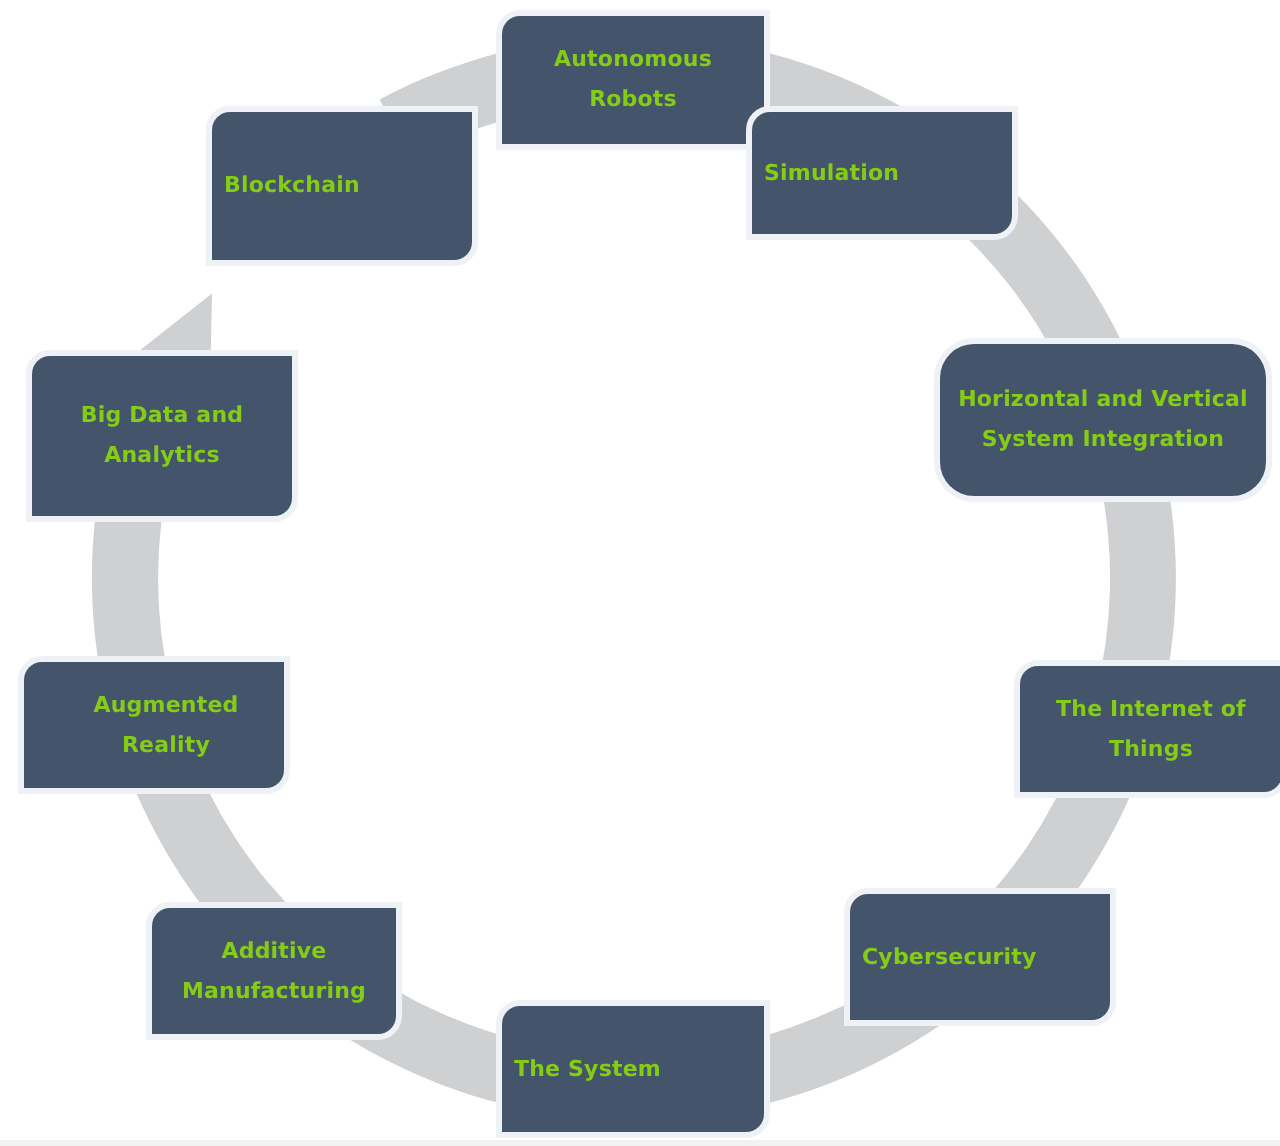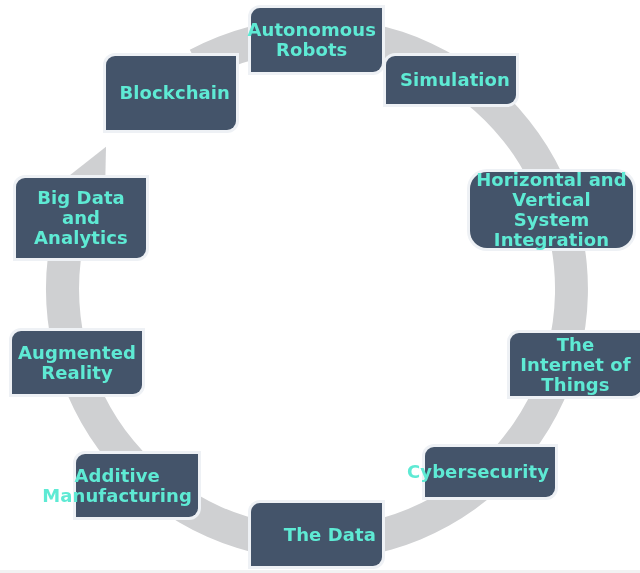--- a/index.html
+++ b/index.html
@@ -2,61 +2,61 @@
 <html><head>
   <meta charset="utf-8">
   <style>
     html, body { margin: 0; padding: 0; background: #ffffff; }
     body { width: 640px; height: 573px; position: relative; overflow: hidden; font-family: "DejaVu Sans", sans-serif; }
     #ring { position: absolute; left: 0; top: 0; width: 640px; height: 573px; }
     .node {
       position: absolute;
       box-sizing: border-box;
       background: #44546a;
-      color: #5eead4;
+      color: #84cc16;
       font-weight: bold;
-      font-size: 18px;
+      font-size: 11px;
       line-height: 20px;
       text-align: center;
       display: flex;
       align-items: center;
-      justify-content: flex-end;
+      justify-content: flex-start;
       border-radius: 9px 0 9px 0;
       box-shadow: 0 0 0 3px #eef1f5;
       padding: 0 6px;
       letter-spacing: 0.1px;
     }
     .node span { display: block; }
     .bottom-strip { position: absolute; left: 0; top: 570px; width: 640px; height: 3px; background: #f2f2f2; }
   </style>
 </head>
 <body>
 
 <svg id="ring" viewBox="0 0 640 573">
   <path id="ring-band" fill="#cfd0d2" d="M 189.8 49.7 A 271 271 0 1 1 62.3 196.3 L 93.4 207.6 A 238 238 0 1 0 205.3 78.9 Z"></path>
   <polygon id="ring-arrowhead" fill="#cfd0d2" points="49.2,191.5 106.0,146.7 104.6,211.7"></polygon>
 </svg>
 
 <div class="node" style="left:251px; top:8px; width:131px; height:64px;">
   <span>Autonomous Robots</span>
 </div>
-<div class="node" style="left:386px; top:56px; width:130px; height:48px;">
+<div class="node" style="left:376px; top:56px; width:130px; height:61px;">
   <span>Simulation</span>
 </div>
 <div class="node" style="left:470px; top:172px; width:163px; height:76px;border-radius:17px;">
   <span>Horizontal and Vertical System Integration</span>
 </div>
 <div class="node" style="left:510px; top:333px; width:131px; height:63px;">
   <span>The Internet of Things</span>
 </div>
-<div class="node" style="left:425px; top:447px; width:130px; height:50px;">
+<div class="node" style="left:425px; top:447px; width:130px; height:63px;">
   <span>Cybersecurity</span>
 </div>
 <div class="node" style="left:251px; top:503px; width:131px; height:63px;">
-  <span>The Data</span>
+  <span>The System</span>
 </div>
 <div class="node" style="left:76px; top:454px; width:122px; height:63px;">
   <span>Additive Manufacturing</span>
 </div>
 <div class="node" style="left:12px; top:331px; width:130px; height:63px;padding-left:18px;">
   <span>Augmented Reality</span>
 </div>
 <div class="node" style="left:16px; top:178px; width:130px; height:80px;">
   <span>Big Data and Analytics</span>
 </div>

